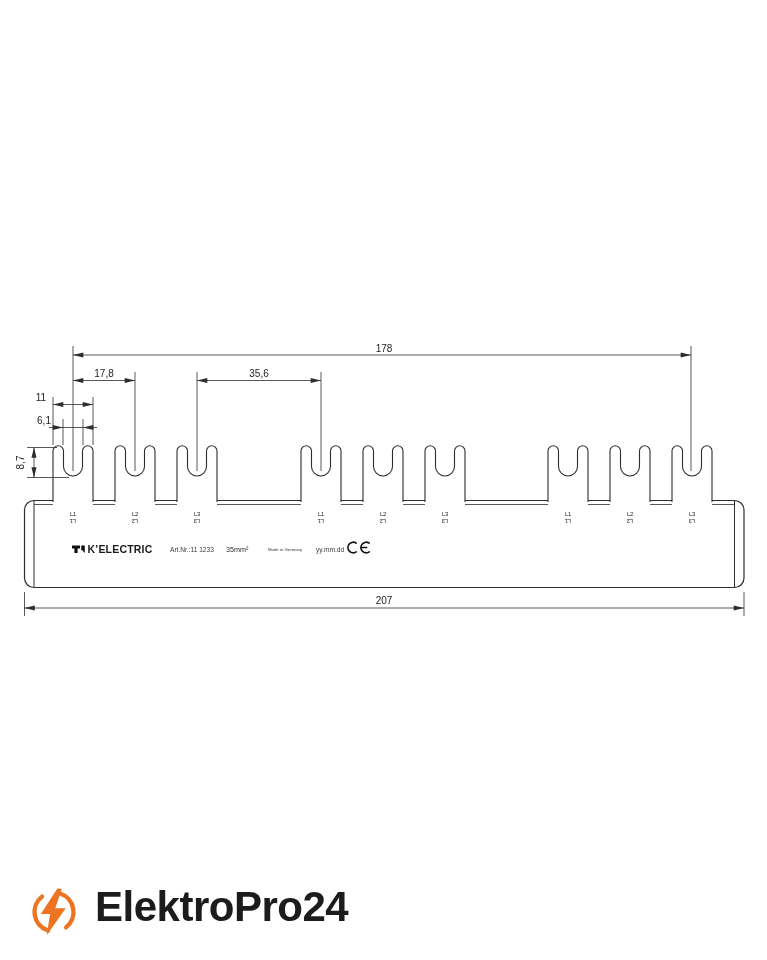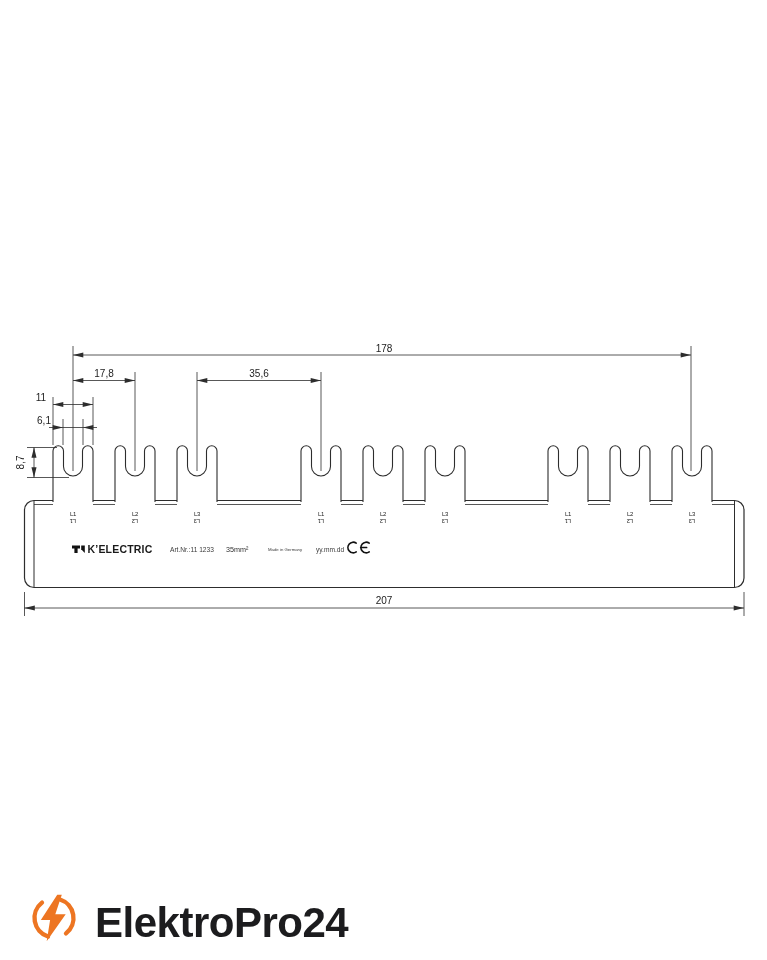--- a/index.html
+++ b/index.html
@@ -1,19 +1,19 @@
 <!DOCTYPE html>
 <html><head>
 <meta charset="utf-8">
 <style>
   html,body{margin:0;padding:0;background:#fff;}
   .page{position:relative;width:767px;height:960px;background:#ffffff;overflow:hidden;
         font-family:"Liberation Sans", sans-serif;}
   .drawing-svg{position:absolute;left:0;top:0;width:767px;height:960px;display:block;}
-  .footer-brand{position:absolute;left:28px;top:886px;height:58px;display:flex;align-items:flex-end;gap:15px;}
+  .footer-brand{position:absolute;left:28px;top:886px;height:58px;display:flex;align-items:flex-start;gap:15px;}
   .brand-text{font-family:"Liberation Sans", sans-serif;font-weight:800;font-size:42px;
               color:#1c1c1e;letter-spacing:-0.5px;line-height:1;}
   svg text{font-family:"Liberation Sans", sans-serif;}
   .dim-txt{font-size:10px;fill:#222;}
   .pole-txt{font-size:6px;fill:#222;letter-spacing:-0.3px;}
   .brandrow{fill:#1a1a1a;}
 </style>
 </head>
 <body>
 

